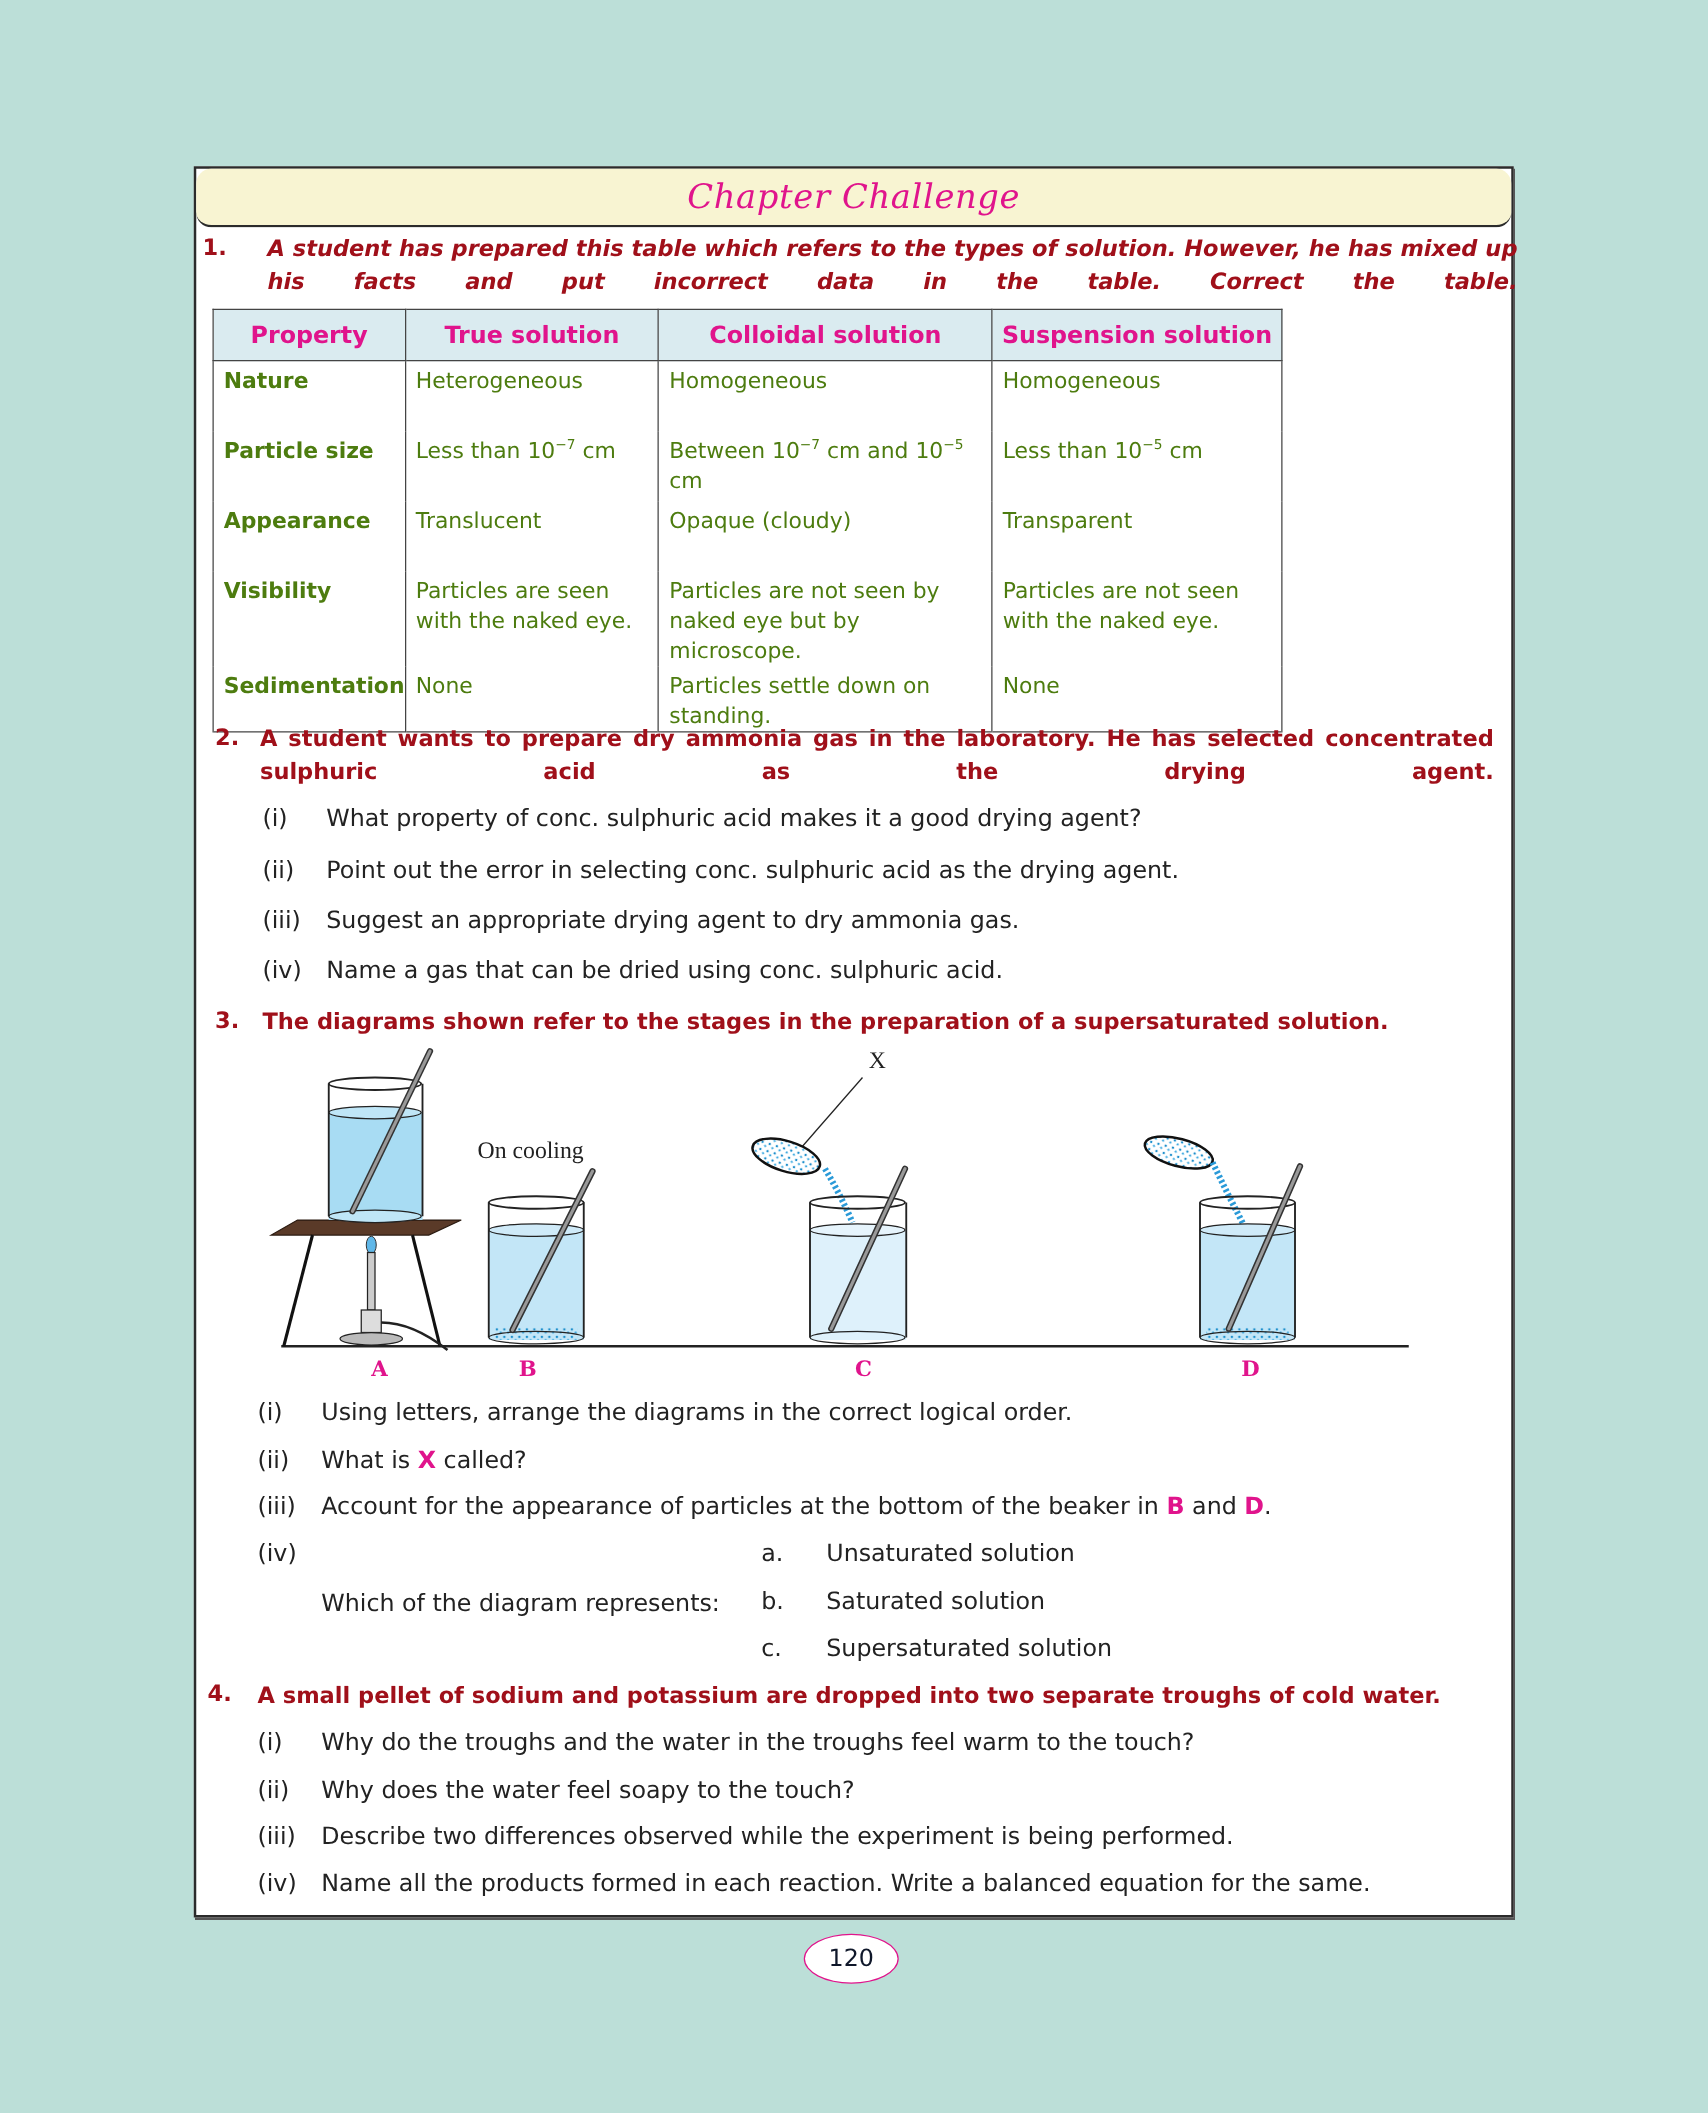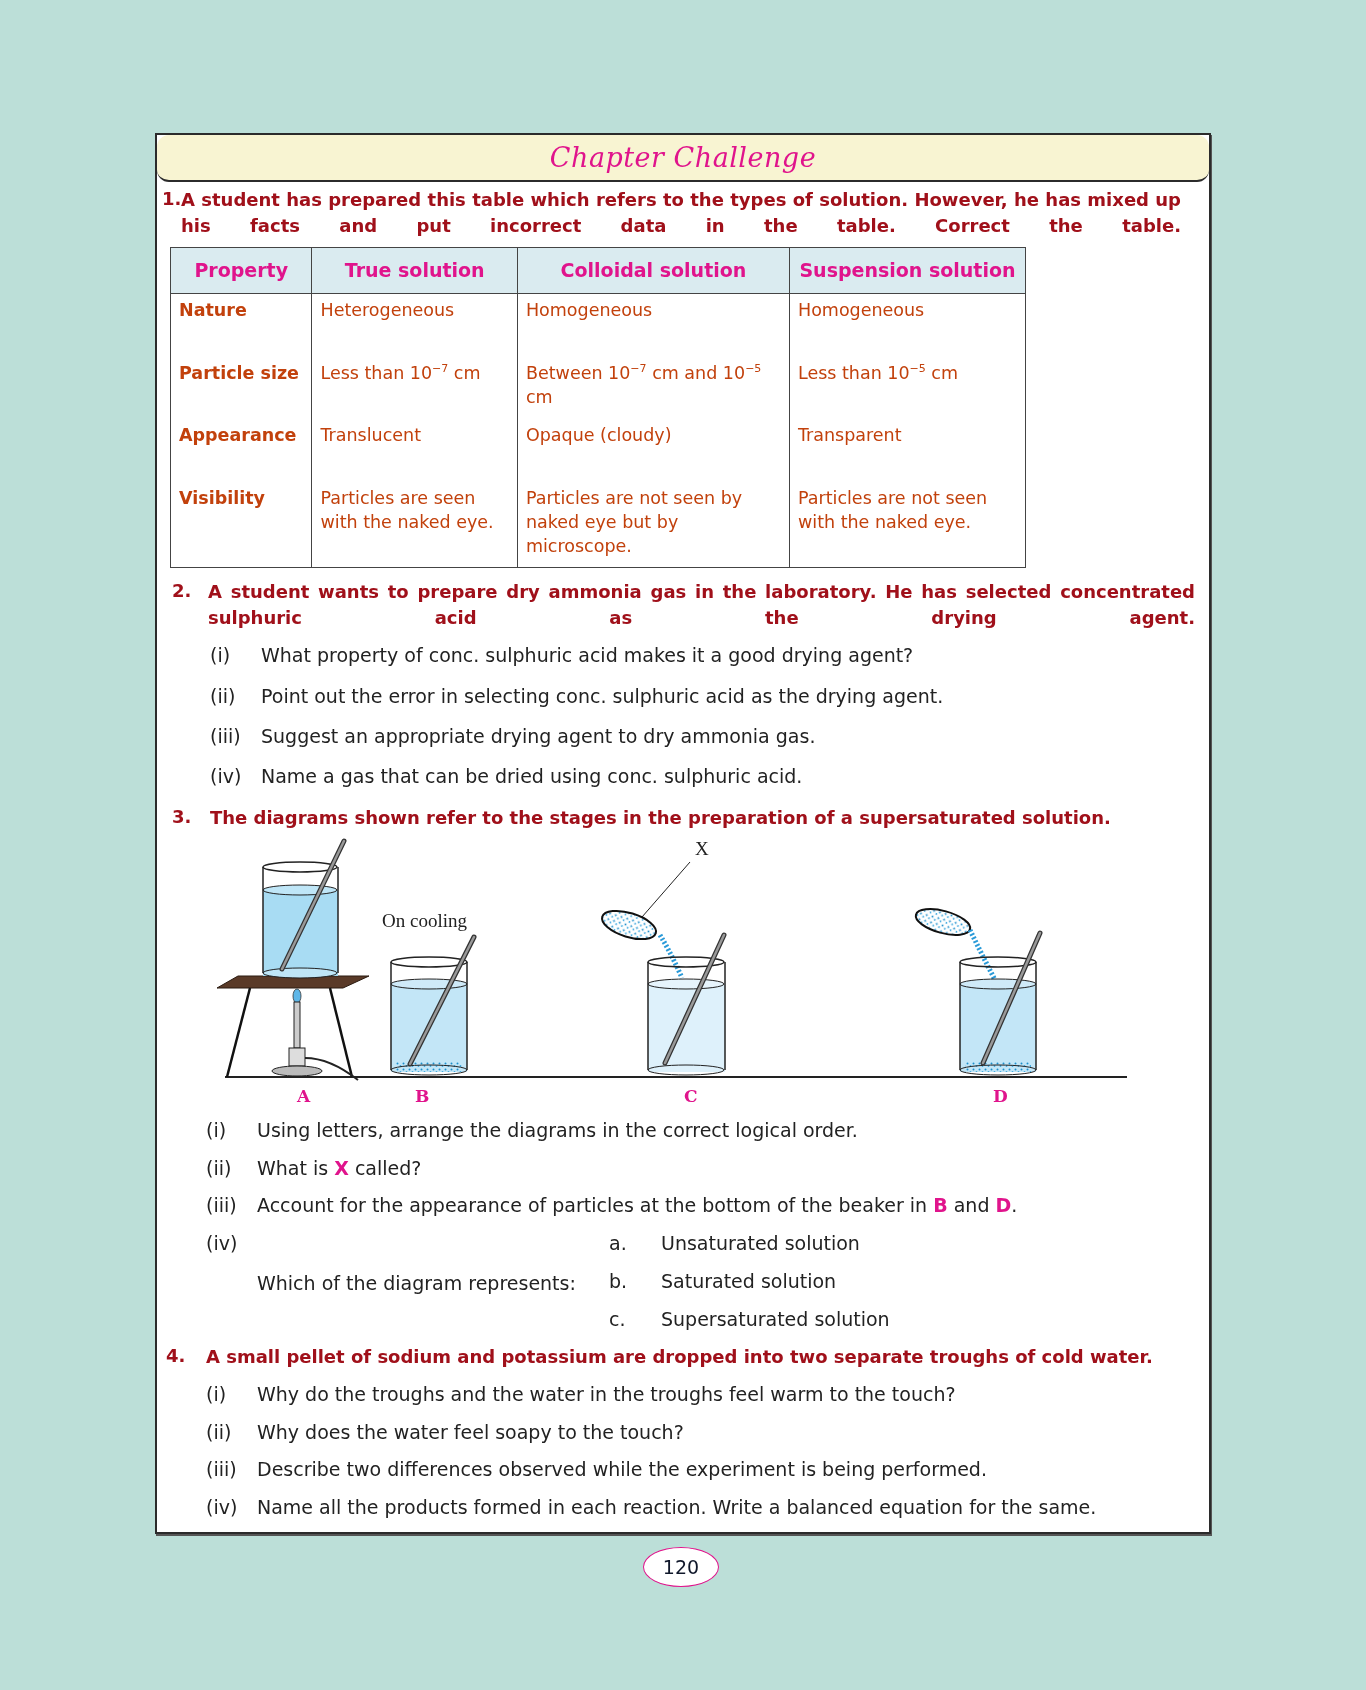--- a/index.html
+++ b/index.html
@@ -32,21 +32,21 @@
   
   .tbl {
     position:absolute; left:13px; top:112px; width:856px; height:321px;
     border:1px solid #444; border-collapse:collapse;
   }
   .tbl th {
     background:#daebf0; color:#e0148c; font-size:19px; font-weight:bold;
     height:40px; border:1px solid #444; padding:0; text-align:center;
   }
   .tbl td {
-    vertical-align:top; font-size:17.5px; color:#c2410c; padding:0 0 0 8px;
+    vertical-align:top; font-size:17.5px; color:#4d7c0f; padding:0 0 0 8px;
     border-left:1px solid #444; border-right:1px solid #444; line-height:24px;
   }
   .tbl td.prop { font-weight:bold; }
   .tbl tr.r td { height:52px; padding-top:4px; }
   .tbl tr.r.tall td { height:72px; }
   .tbl tr.r.last td { height:40px; }
   sup { font-size:11px; vertical-align:7px; line-height:0; }
 
   .diagram { position:absolute; left:0; top:0; }
   .diag-label {
@@ -67,21 +67,21 @@
 </style>
 </head>
 <body>
 
 <div class="box">
   <div class="header">
     <span>Chapter Challenge</span>
   </div>
 
   <div class="qnum" style="left:5px; top:53px;">1.</div>
-  <div class="qtext justify" style="left:24px; top:52px; width:1000px;">A student has prepared this table which refers to the types of solution. However, he has mixed up his facts and put incorrect data in the table. Correct the table.</div>
+  <div class="qtext justify" style="left:57px; top:52px; width:1000px;font-style:italic;">A student has prepared this table which refers to the types of solution. However, he has mixed up his facts and put incorrect data in the table. Correct the table.</div>
 
   <table class="tbl">
     <colgroup>
       <col style="width:150px">
         <col style="width:241px">
         <col style="width:344px">
         <col style="width:293px">
     </colgroup>
     <tbody>
         <tr>
@@ -107,20 +107,26 @@
       <td>Translucent</td>
       <td>Opaque (cloudy)</td>
       <td>Transparent</td>
     </tr>
     <tr class="r tall">
       <td class="prop">Visibility</td>
       <td style="padding-right:8px">Particles are seen with the naked eye.</td>
       <td style="padding-right:30px">Particles are not seen by naked eye but by microscope.</td>
       <td style="padding-right:27px">Particles are not seen with the naked eye.</td>
     </tr>
+    <tr class="r last" style="border-bottom:1px solid #444;">
+      <td class="prop">Sedimentation</td>
+      <td>None</td>
+      <td>Particles settle down on standing.</td>
+      <td>None</td>
+    </tr>
   </tbody>
     </table>
 
   <div class="qnum" style="left:15px; top:445px;">2.</div>
   <div class="qtext justify" style="left:51px; top:444px; width:987px;">A student wants to prepare dry ammonia gas in the laboratory. He has selected concentrated sulphuric acid as the drying agent.</div>
   <div class="sublabel" style="left:53px; top:509px;">(i)</div>
   <div class="sub" style="left:104px; top:509px;">What property of conc. sulphuric acid makes it a good drying agent?</div>
   <div class="sublabel" style="left:53px; top:550px;">(ii)</div>
   <div class="sub" style="left:104px; top:550px;">Point out the error in selecting conc. sulphuric acid as the drying agent.</div>
   <div class="sublabel" style="left:53px; top:590px;">(iii)</div>

